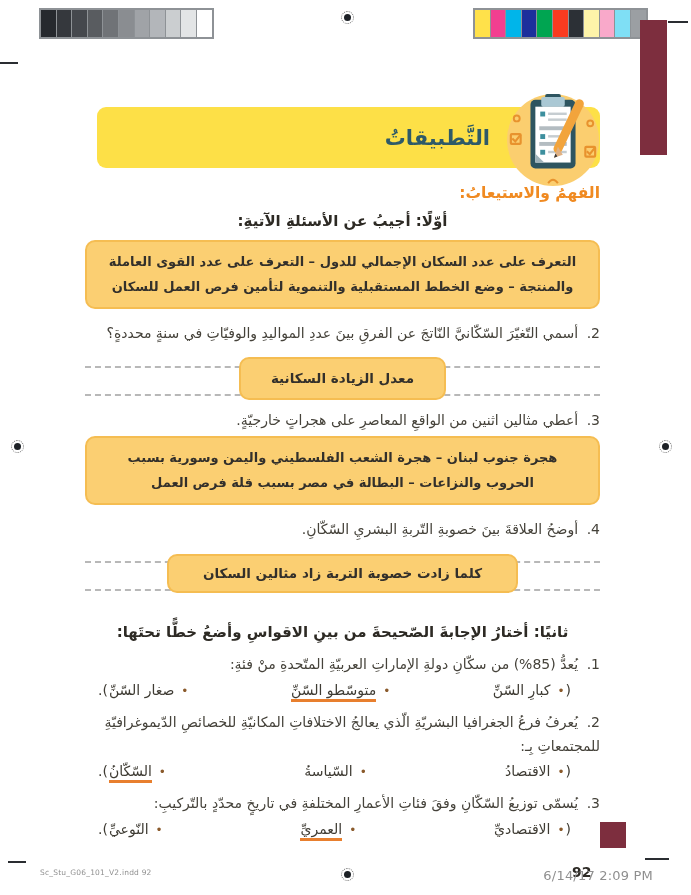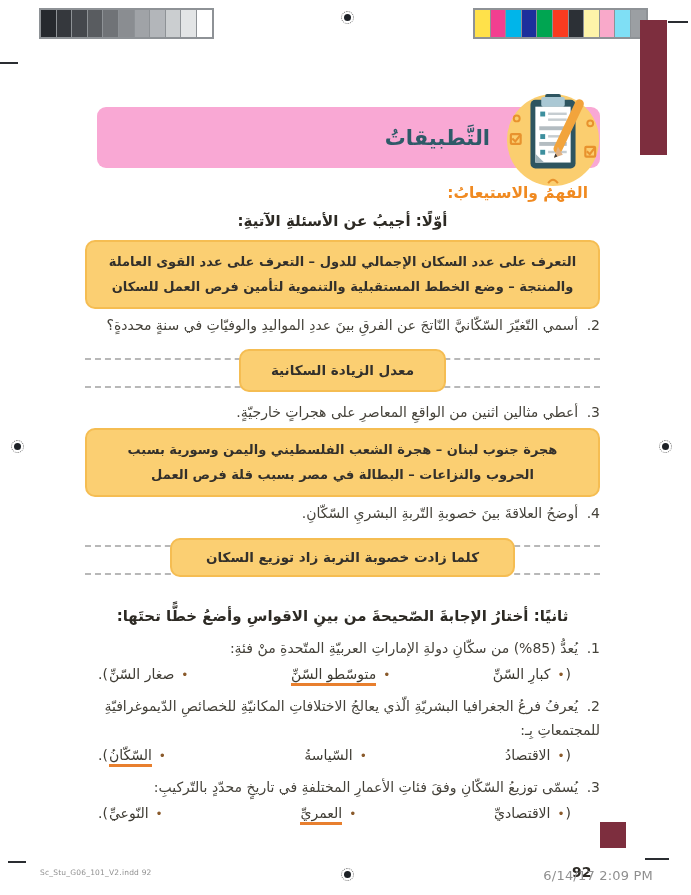--- a/index.html
+++ b/index.html
@@ -13,35 +13,35 @@
   .calib.gray{left:39px;}
   .calib.color{left:473px;}
   .regmark{position:absolute;width:7px;height:7px;background:#1d2126;border-radius:50%;
            outline:1px dotted #666;outline-offset:2px;}
   .cropmark{position:absolute;background:#2a2d31;}
   .maroon-bar{position:absolute;left:640px;top:20px;width:27px;height:135px;background:#7d2e3e;}
   .maroon-square{position:absolute;left:600px;top:822px;width:26px;height:26px;background:#7d2e3e;}
 
   
   .banner{position:absolute;left:97px;top:107px;width:503px;height:61px;border-radius:9px;
-          background:#f9a8d4;}
+          background:#fde047;}
   .banner-title{position:absolute;right:110px;top:50%;transform:translateY(-50%);
                 font-size:21px;font-weight:bold;color:#2e5a68;direction:rtl;}
   .badge{position:absolute;right:-2px;top:-16px;width:98px;height:98px;}
 
   
   .content{position:absolute;left:85px;right:91px;top:180px;direction:rtl;text-align:right;
            color:#45423a;font-size:14px;line-height:1.7;}
-  .h-orange{color:#f08a21;font-weight:bold;font-size:15.5px;margin:0 12px 3px;}
+  .h-orange{color:#f08a21;font-weight:bold;font-size:15.5px;margin:0 0 3px;}
   .h-bold{color:#2d2a24;font-weight:bold;font-size:15px;margin:0 0 5px;text-align:center;}
   .question{margin:1px 0 2px;}
   .q-num{margin-left:4px;}
   .answer-box{background:#fbcf72;border:2px solid #f5bd52;border-radius:10px;
               font-weight:bold;font-size:13px;color:#33302b;}
-  .answer-box.full{text-align:center;padding:7px 16px;margin:3px 0 5px;line-height:1.95;}
+  .answer-box.full{text-align:center;padding:7px 16px;margin:3px 0 13px;line-height:1.95;}
   .box-wrap{position:relative;height:46px;margin:3px 0 6px;}
   .dashline{position:absolute;left:0;right:0;border-top:2px dashed #b8b8b8;height:0;}
   .dashline.t{top:9px;}
   .dashline.b{bottom:7px;}
   .answer-box.small{position:relative;z-index:1;width:fit-content;margin:12px auto;
                     padding:8px 30px;font-size:13.5px;text-align:left;}
   .choices{display:flex;justify-content:space-between;margin:0 28px 5px 12px;
            font-size:14px;color:#3e3b33;}
   .bullet{color:#8a5a2b;margin-left:7px;font-size:12px;}
   .choice-text.underlined{border-bottom:3px solid #e87f2e;padding-bottom:1px;}
@@ -159,21 +159,21 @@
     </div>
     <div class="answer-box full">هجرة جنوب لبنان – هجرة الشعب الفلسطيني واليمن وسورية بسبب الحروب والنزاعات – البطالة في مصر بسبب قلة فرص العمل</div>
 
     <div class="question">
       <span class="q-num">4.</span>
       <span class="q-text">أوضحُ العلاقةَ بينَ خصوبةِ التّربةِ البشريِ السّكّانِ.</span>
     </div>
     <div class="box-wrap" style="height:42px;">
       <div class="dashline t" style="top:7px;"></div>
       <div class="dashline b" style="bottom:5px;"></div>
-      <div class="answer-box small" style="padding:6px 34px;">كلما زادت خصوبة التربة زاد توزيع السكان</div>
+      <div class="answer-box small" style="padding:6px 34px;">كلما زادت خصوبة التربة زاد مثالين السكان</div>
     </div>
 
     <div class="h-bold" style="margin-top:24px;">ثانيًا: أختارُ الإجابةَ الصّحيحةَ من بينِ الاقواسِ وأضعُ خطًّا تحتَها:</div>
 
     <div class="mcq-block">
       <div class="question">
         <span class="q-num">1.</span>
         <span class="q-text">يُعدُّ (85%) من سكّانِ دولةِ الإماراتِ العربيّةِ المتّحدةِ منْ فئةِ:</span>
       </div>
       <div class="choices">

